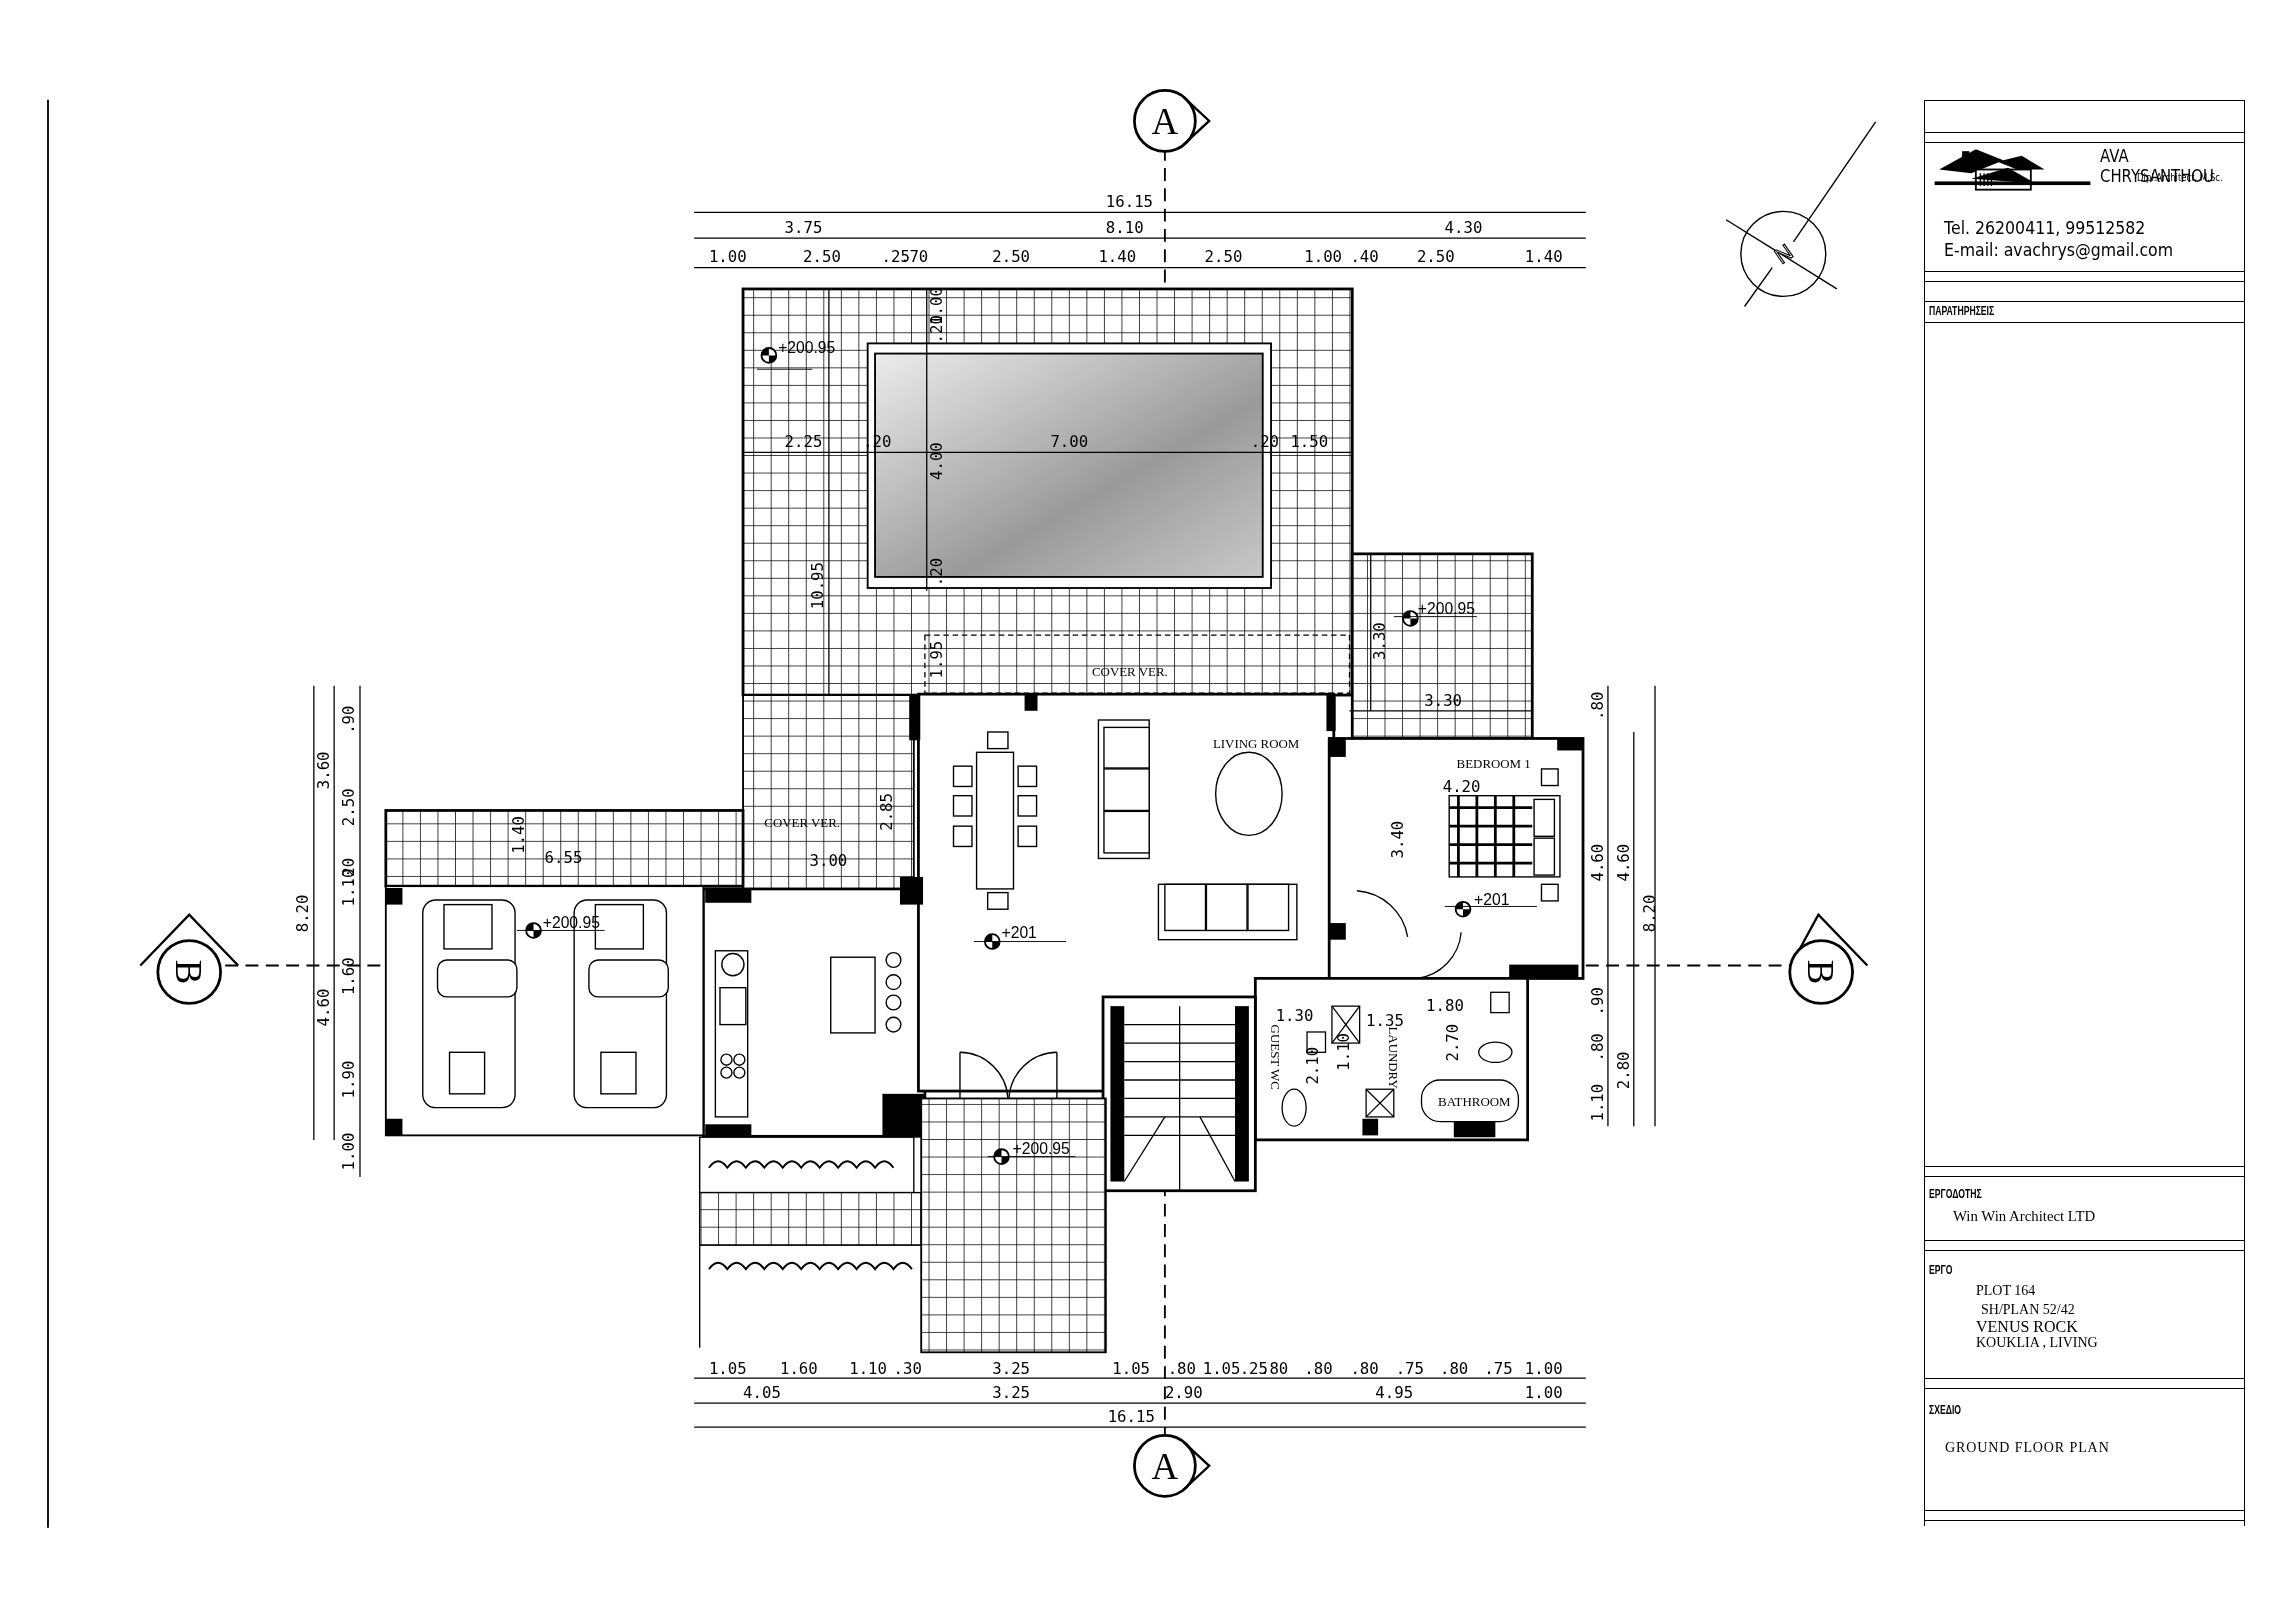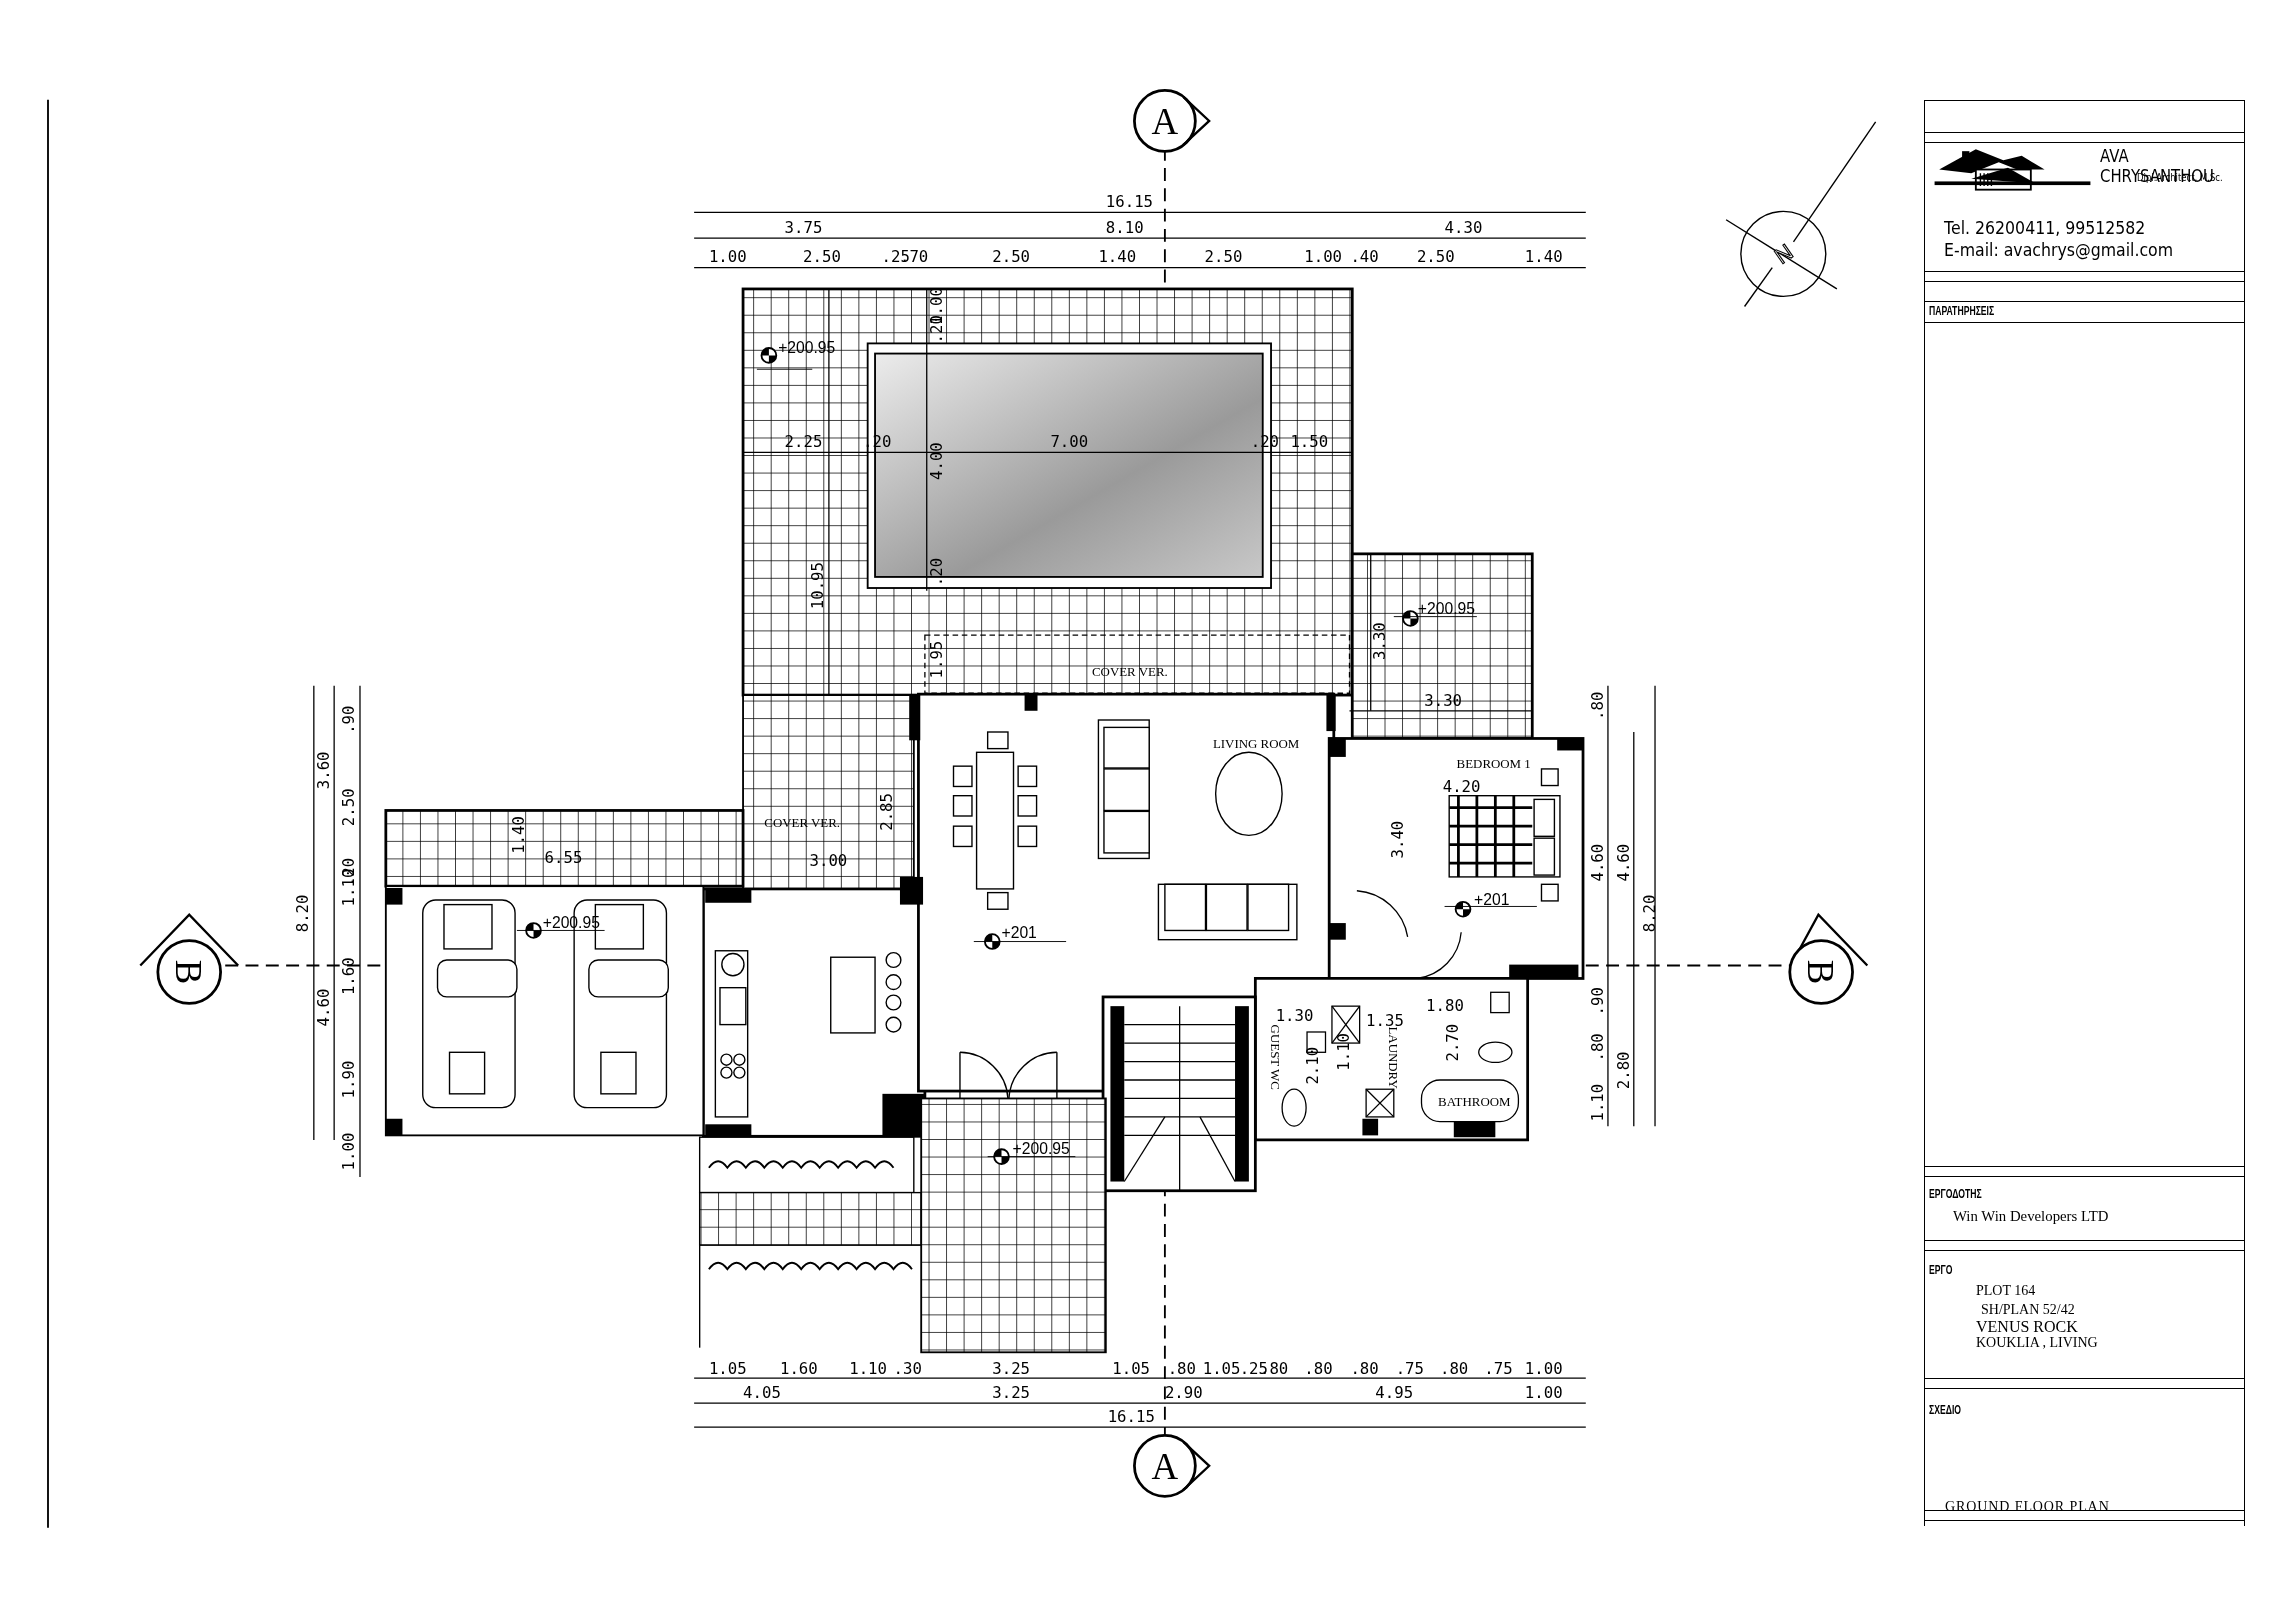--- a/index.html
+++ b/index.html
@@ -399,28 +399,28 @@
   <div class="contact" style="top:118px;">Tel.  26200411,  99512582</div>
   <div class="contact" style="top:140px;">E-mail:  avachrys@gmail.com</div>
 
   <div class="tb-dbl" style="top:171px;"></div>
   <div class="tb-row" style="top:201px;"></div>
   <div class="gk" style="top:204px;">ΠΑΡΑΤΗΡΗΣΕΙΣ</div>
   <div class="tb-row" style="top:222px;"></div>
 
   <div class="tb-dbl" style="top:1066px;"></div>
   <div class="gk" style="top:1087px;">ΕΡΓΟΔΟΤΗΣ</div>
-  <div class="serif" style="left:28px;top:1108px;">Win Win Developers LTD</div>
+  <div class="serif" style="left:28px;top:1108px;">Win Win Architect LTD</div>
 
   <div class="tb-dbl" style="top:1140px;"></div>
   <div class="gk" style="top:1163px;">ΕΡΓΟ</div>
   <div class="serif" style="left:51px;top:1183px;font-size:14px;">PLOT 164</div>
   <div class="serif" style="left:56px;top:1202px;font-size:14px;">SH/PLAN  52/42</div>
   <div class="serif" style="left:51px;top:1218px;font-size:16px;">VENUS ROCK</div>
   <div class="serif" style="left:51px;top:1235px;font-size:14px;">KOUKLIA , LIVING</div>
 
   <div class="tb-dbl" style="top:1278px;"></div>
   <div class="gk" style="top:1303px;">ΣΧΕΔΙΟ</div>
-  <div class="serif" style="left:20px;top:1399px;font-size:14px;letter-spacing:0.9px;">GROUND  FLOOR  PLAN</div>
+  <div class="serif" style="left:20px;top:1340px;font-size:14px;letter-spacing:0.9px;">GROUND  FLOOR  PLAN</div>
 
   <div class="tb-dbl" style="top:1410px;"></div>
 </div>
 
 
 </body></html>

